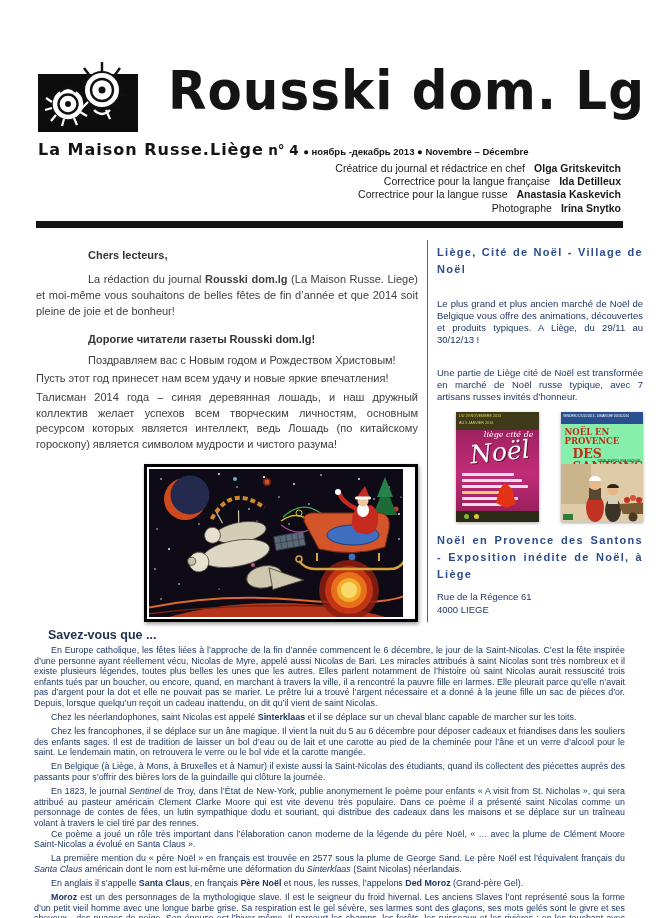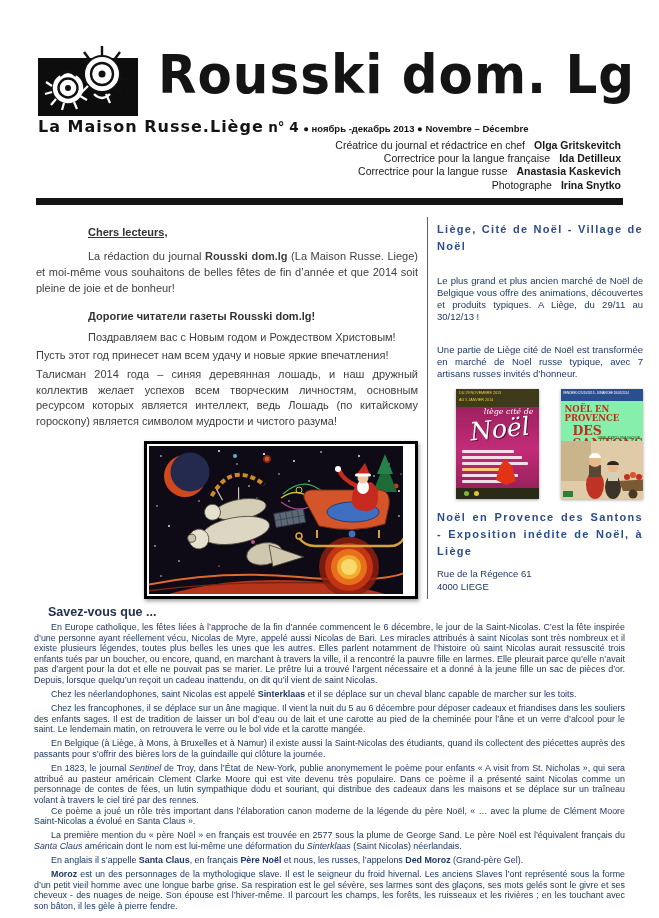--- a/index.html
+++ b/index.html
@@ -1,41 +1,41 @@
 <!DOCTYPE html>
 <html><head>
 <meta charset="utf-8">
 <style>
   html,body { margin:0; padding:0; background:#ffffff; }
   body { width:659px; height:918px; font-family:"Liberation Sans", sans-serif; color:#222; }
   .page { position:relative; width:659px; height:918px; overflow:hidden; background:#fff; }
 
   
-  .masthead { display:flex; align-items:flex-start; padding:42px 14px 0 38px; }
+  .masthead { display:flex; align-items:flex-start; padding:58px 14px 0 38px;justify-content:space-between; }
   .logo-box { width:100px; height:74px; flex:none; }
   .nameplate { font-family:"DejaVu Sans", sans-serif; font-weight:bold; font-size:50px;
                line-height:62px; color:#141414; margin-left:20px; white-space:nowrap;
                letter-spacing:1px; transform:scaleY(1.06); transform-origin:left top; }
-  .subtitle { margin:1px 0 0 38px; font-weight:bold; color:#141414; white-space:nowrap; }
+  .subtitle { margin:8px 0 0 38px; font-weight:bold; color:#141414; white-space:nowrap; }
   .brand { font-family:"DejaVu Sans", sans-serif; font-size:16px; letter-spacing:1px; }
   .issue { font-family:"DejaVu Sans", sans-serif; font-size:13.5px; }
   .issue-info { font-size:9.5px; }
 
   .credits { text-align:right; margin:3px 38px 0 0; font-size:10.5px; line-height:13.2px; color:#1a1a1a; }
   .credit-name { font-weight:bold; margin-left:9px; }
 
   .rule { height:7px; background:#141414; margin:6px 36px 0 36px; }
 
   
   .columns { display:flex; margin:12px 12px 0 36px; }
   .left-col { width:382px; font-size:11px; line-height:1.42; color:#3e3e3e; }
   .divider { width:1px; background:#5f5f5f; margin-left:9px; }
   .right-col { width:206px; padding-left:9px; font-size:9.5px; line-height:1.28; color:#1f3864; text-align:justify; }
 
-  .salutation { text-indent:52px; margin-top:8px; font-weight:bold; color:#333;text-decoration:underline; }
+  .salutation { text-indent:52px; margin-top:8px; font-weight:bold; color:#333; }
   .intro { text-indent:52px; text-align:justify; margin-top:9px; }
   .ru-heading { font-weight:bold; text-indent:52px; margin-top:13px; color:#333; }
   .ru-line1 { text-indent:52px; margin-top:5px; }
   .ru-line2 { margin-top:3px; }
   .ru-para { text-align:justify; margin-top:3px; }
 
   .postcard { width:264px; margin:11px 0 0 auto; border:3px solid #000; background:#fff; padding:2px;
               box-shadow:1px 2px 4px rgba(0,0,0,.4); }
   .postcard svg { display:block; width:254px; height:148px; }
 

